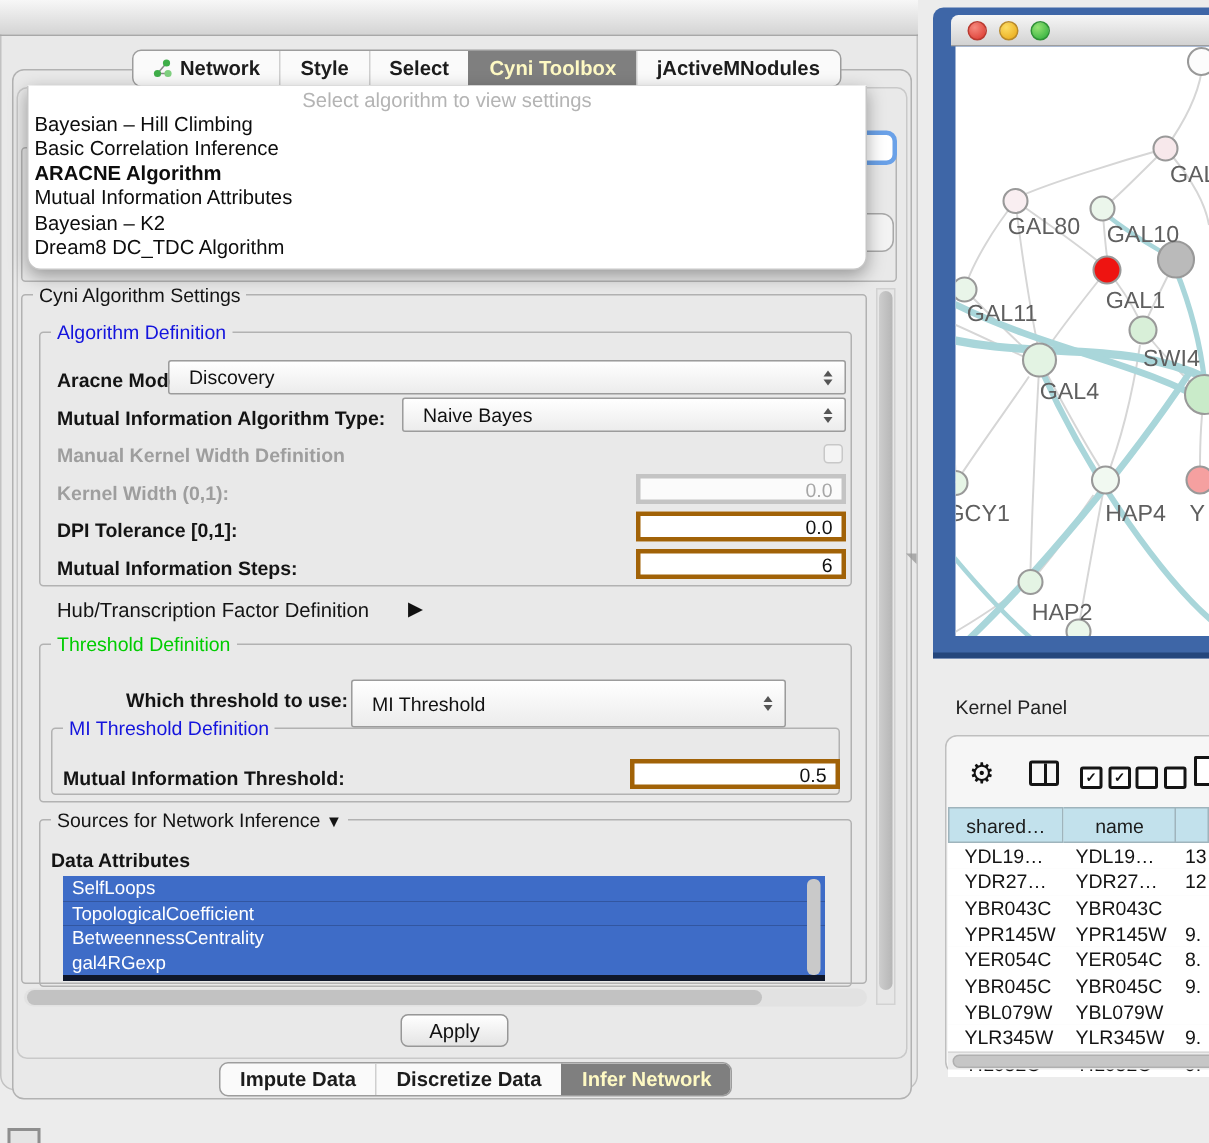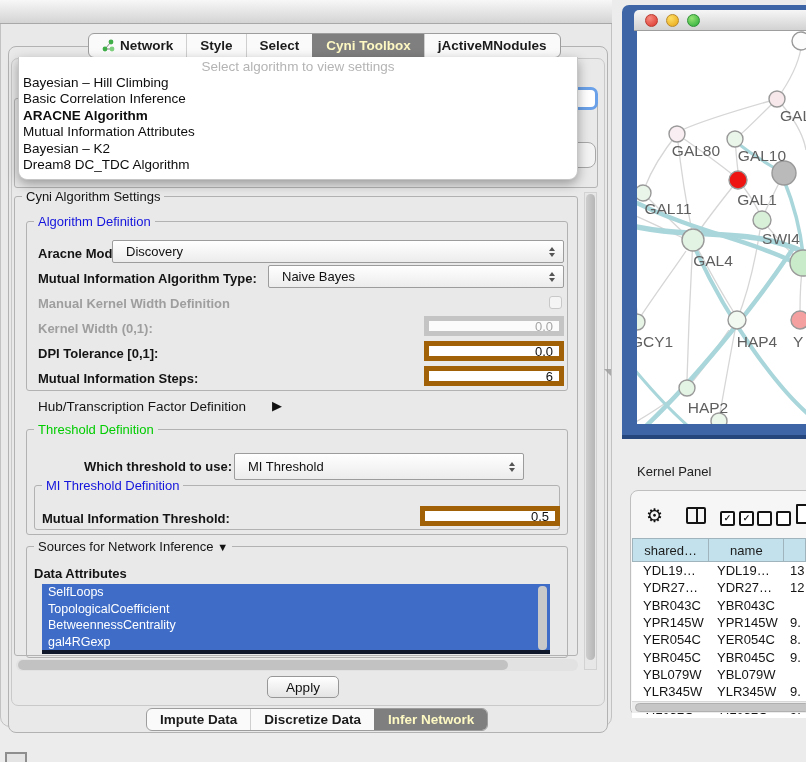--- a/index.html
+++ b/index.html
@@ -48,21 +48,21 @@
   .flabel.disabled{color:#9e9e9e;}
   .plain-label{font-size:13.5px;color:#141414;white-space:nowrap;z-index:5;}
   .combo{background:linear-gradient(#ffffff,#ececec);border:1px solid #9c9c9c;border-radius:2px;
          font-size:13px;color:#111;display:flex;align-items:center;padding-left:13px;z-index:5;}
   .combo .arrows{position:absolute;right:8px;top:50%;transform:translateY(-50%);
                  display:flex;flex-direction:column;gap:2px;}
   .tri-up{width:0;height:0;border-left:3.5px solid transparent;border-right:3.5px solid transparent;
           border-bottom:4.5px solid #555;}
   .tri-down{width:0;height:0;border-left:3.5px solid transparent;border-right:3.5px solid transparent;
             border-top:4.5px solid #555;}
-  .tfield{background:#fff;border:5px solid #a16207;font-size:13px;color:#111;display:flex;
+  .tfield{background:#fff;border:3px solid #a16207;font-size:13px;color:#111;display:flex;
           align-items:center;justify-content:flex-end;padding-right:6px;z-index:5;}
   .tfield.disabled{background:#fbfbfb;border-color:#c4c4c4;color:#a6a6a6;}
   .checkbox{width:13px;height:13px;border:1px solid #c8c8c8;border-radius:3px;background:#f4f4f4;z-index:5;}
   .tri-glyph{color:#111;z-index:5;}
 
   .attr-list{left:42px;top:584px;width:508px;height:70px;background:#0f172a;z-index:5;overflow:hidden;}
   .attr-item{height:16.5px;line-height:16.5px;background:#3e6cc7;color:#fff;font-size:12.5px;padding-left:6px;}
   .list-scroll{left:538px;top:586px;width:9px;height:64px;background:#c9c9c9;border-radius:4px;z-index:6;}
 
   .vscroll-track{left:584px;top:192px;width:13px;height:478px;background:#e7e7e7;border:1px solid #d2d2d2;z-index:4;}
@@ -213,21 +213,21 @@
     <span>6</span>
   </div>
 
   <span class="abs plain-label" style="left:38px;top:399px;">Hub/Transcription Factor Definition</span>
   <span class="abs tri-glyph" style="left:272px;top:398px;font-size:13px;">▶</span>
 
   <div class="abs group" style="left:26px;top:429px;width:542px;height:106px;"></div>
   <span class="abs gtitle green" style="left:34px;top:422px;">Threshold Definition</span>
 
   <span class="abs flabel" style="left:84px;top:459px;">Which threshold to use:</span>
-  <div class="abs combo" style="left:234px;top:453px;width:290px;height:27px;">
+  <div class="abs combo" style="left:234px;top:453px;width:290px;height:32px;">
     <span>MI Threshold</span>
     <span class="arrows">
         <span class="tri-up"></span>
         <span class="tri-down"></span>
       </span>
   </div>
 
   <div class="abs group" style="left:34px;top:485px;width:526px;height:45px;"></div>
   <span class="abs gtitle blue" style="left:42px;top:478px;">MI Threshold Definition</span>
   <span class="abs flabel" style="left:42px;top:511px;">Mutual Information Threshold:</span>

